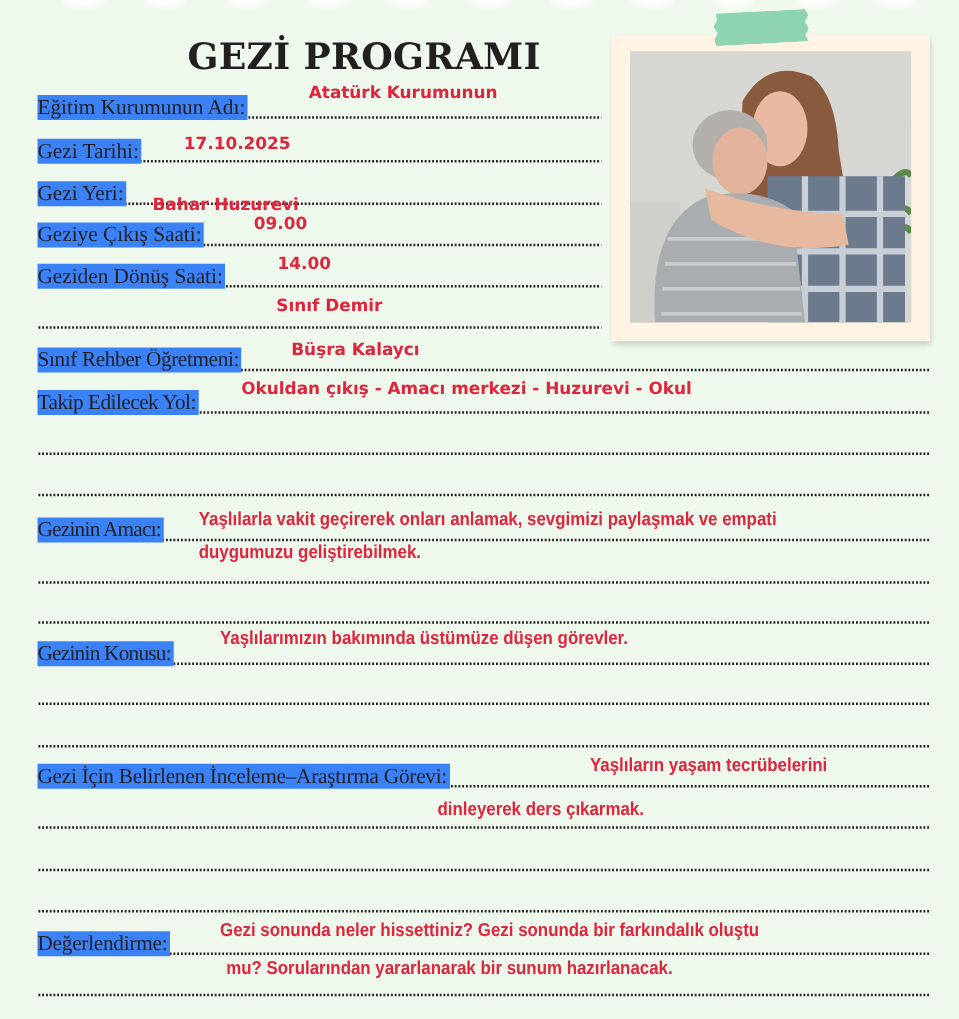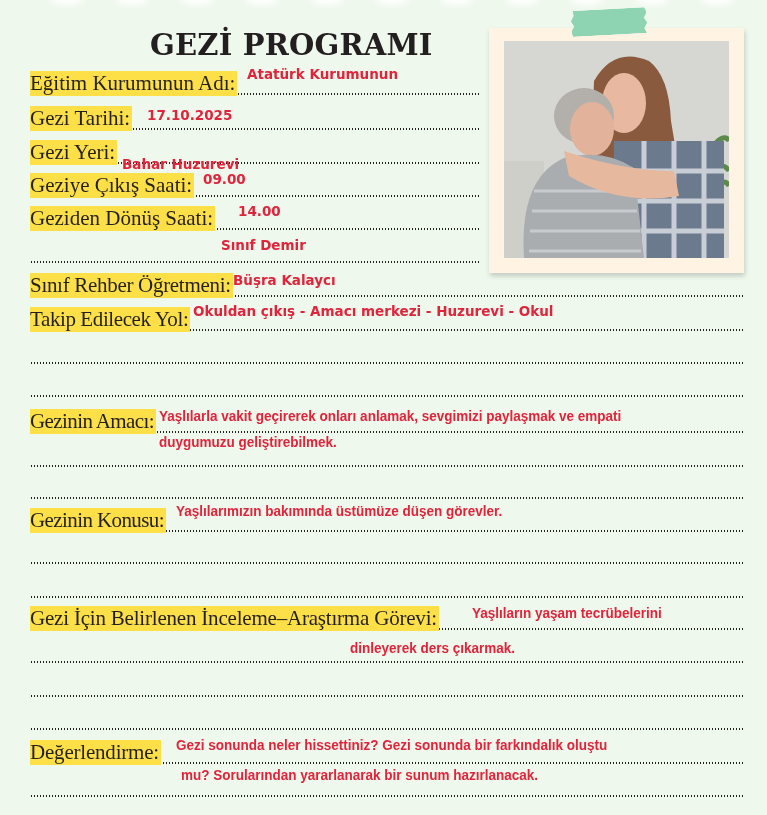--- a/index.html
+++ b/index.html
@@ -28,22 +28,22 @@
     clip-path: polygon(3% 0, 97% 0, 100% 20%, 96% 40%, 100% 60%, 96% 80%, 99% 100%, 2% 100%, 0 80%, 4% 60%, 0 40%, 4% 20%);
   }
   .photo {
     position: absolute; left: 504px; top: 41px; width: 225px; height: 217px; overflow: hidden;
     background: linear-gradient(180deg, #d7d8d4 0%, #d0d2ce 60%, #c9cac4 100%);
   }
   .photo svg { width: 100%; height: 100%; display: block; }
 
   .row { position: absolute; left: 30px; right: 23px; height: 26px; }
   .label {
-    position: absolute; left: 0; bottom: 2px; font-size: 21px; white-space: nowrap;
-    background: #fde047; padding-right: 2px; z-index: 1;
+    position: absolute; left: 0; bottom: 2px; font-size: 17px; white-space: nowrap;
+    background: #3b82f6; padding-right: 2px; z-index: 1;
   }
   .dots {
     position: absolute; left: 0; right: 0; bottom: 3px; height: 2px;
     background-image: radial-gradient(circle, #231f20 0.9px, transparent 1.1px);
     background-size: 3px 2px; background-repeat: repeat-x;
   }
   .ans {
     position: absolute; font-family: "DejaVu Sans", "Liberation Sans", sans-serif;
     font-weight: bold; font-size: 13.5px; color: #e0243c; white-space: nowrap; z-index: 2;
   }
@@ -116,21 +116,21 @@
 <div class="row" style="top:174px; right:286px;">
   <div class="dots"></div>
   <span class="label">Geziye Çıkış Saati:</span>
 </div>
 <span class="ans" style="left:203px; top:171px;">09.00</span>
 
 <div class="row" style="top:207px; right:286px;">
   <div class="dots"></div>
   <span class="label">Geziden Dönüş Saati:</span>
 </div>
-<span class="ans" style="left:222px; top:203px;margin-left:16px;">14.00</span>
+<span class="ans" style="left:222px; top:203px;">14.00</span>
 
 <div class="row" style="top:240px; right:286px;">
   <div class="dots"></div>
 </div>
 <span class="ans" style="left:221px; top:237px;">Sınıf Demir</span>
 
 <div class="row" style="top:274px;">
   <div class="dots"></div>
   <span class="label" style="letter-spacing:-0.3px">Sınıf Rehber Öğretmeni:</span>
 </div>

